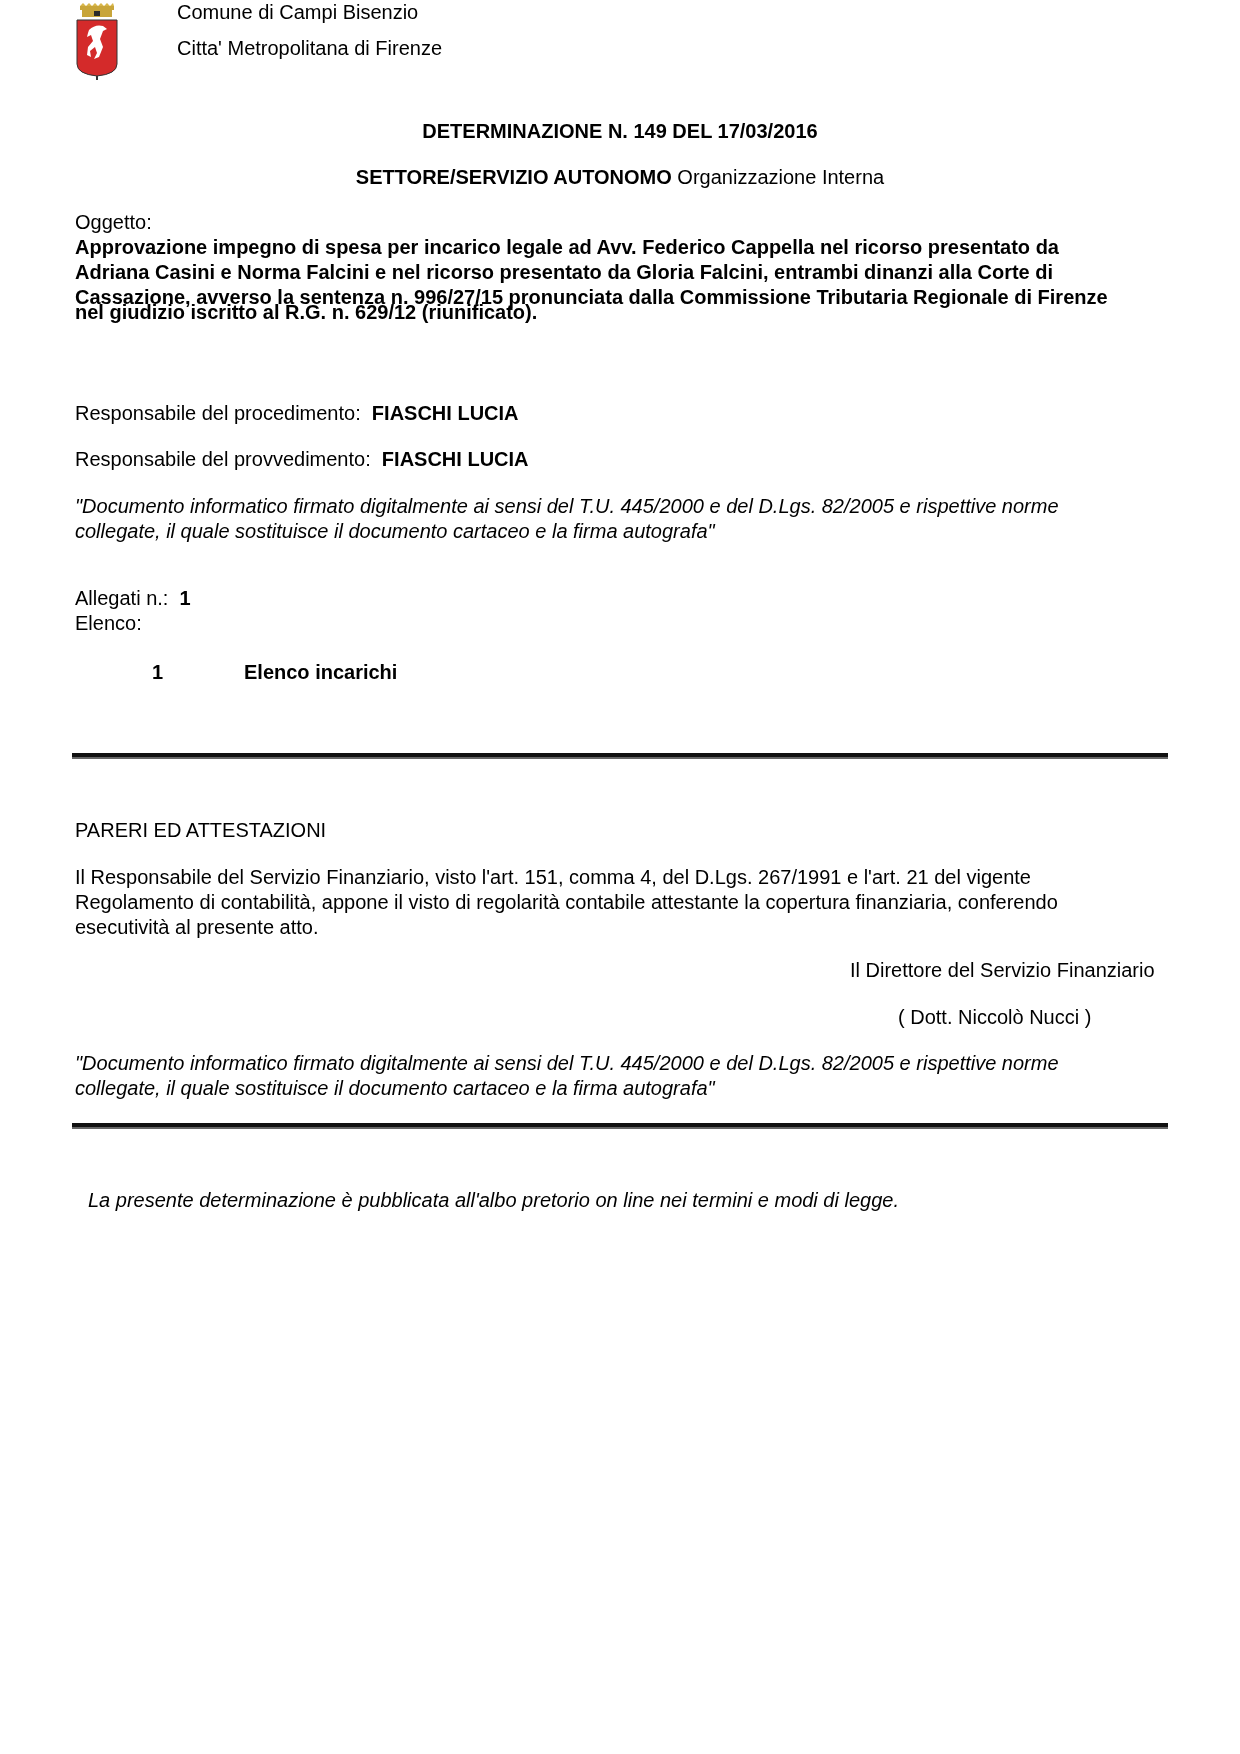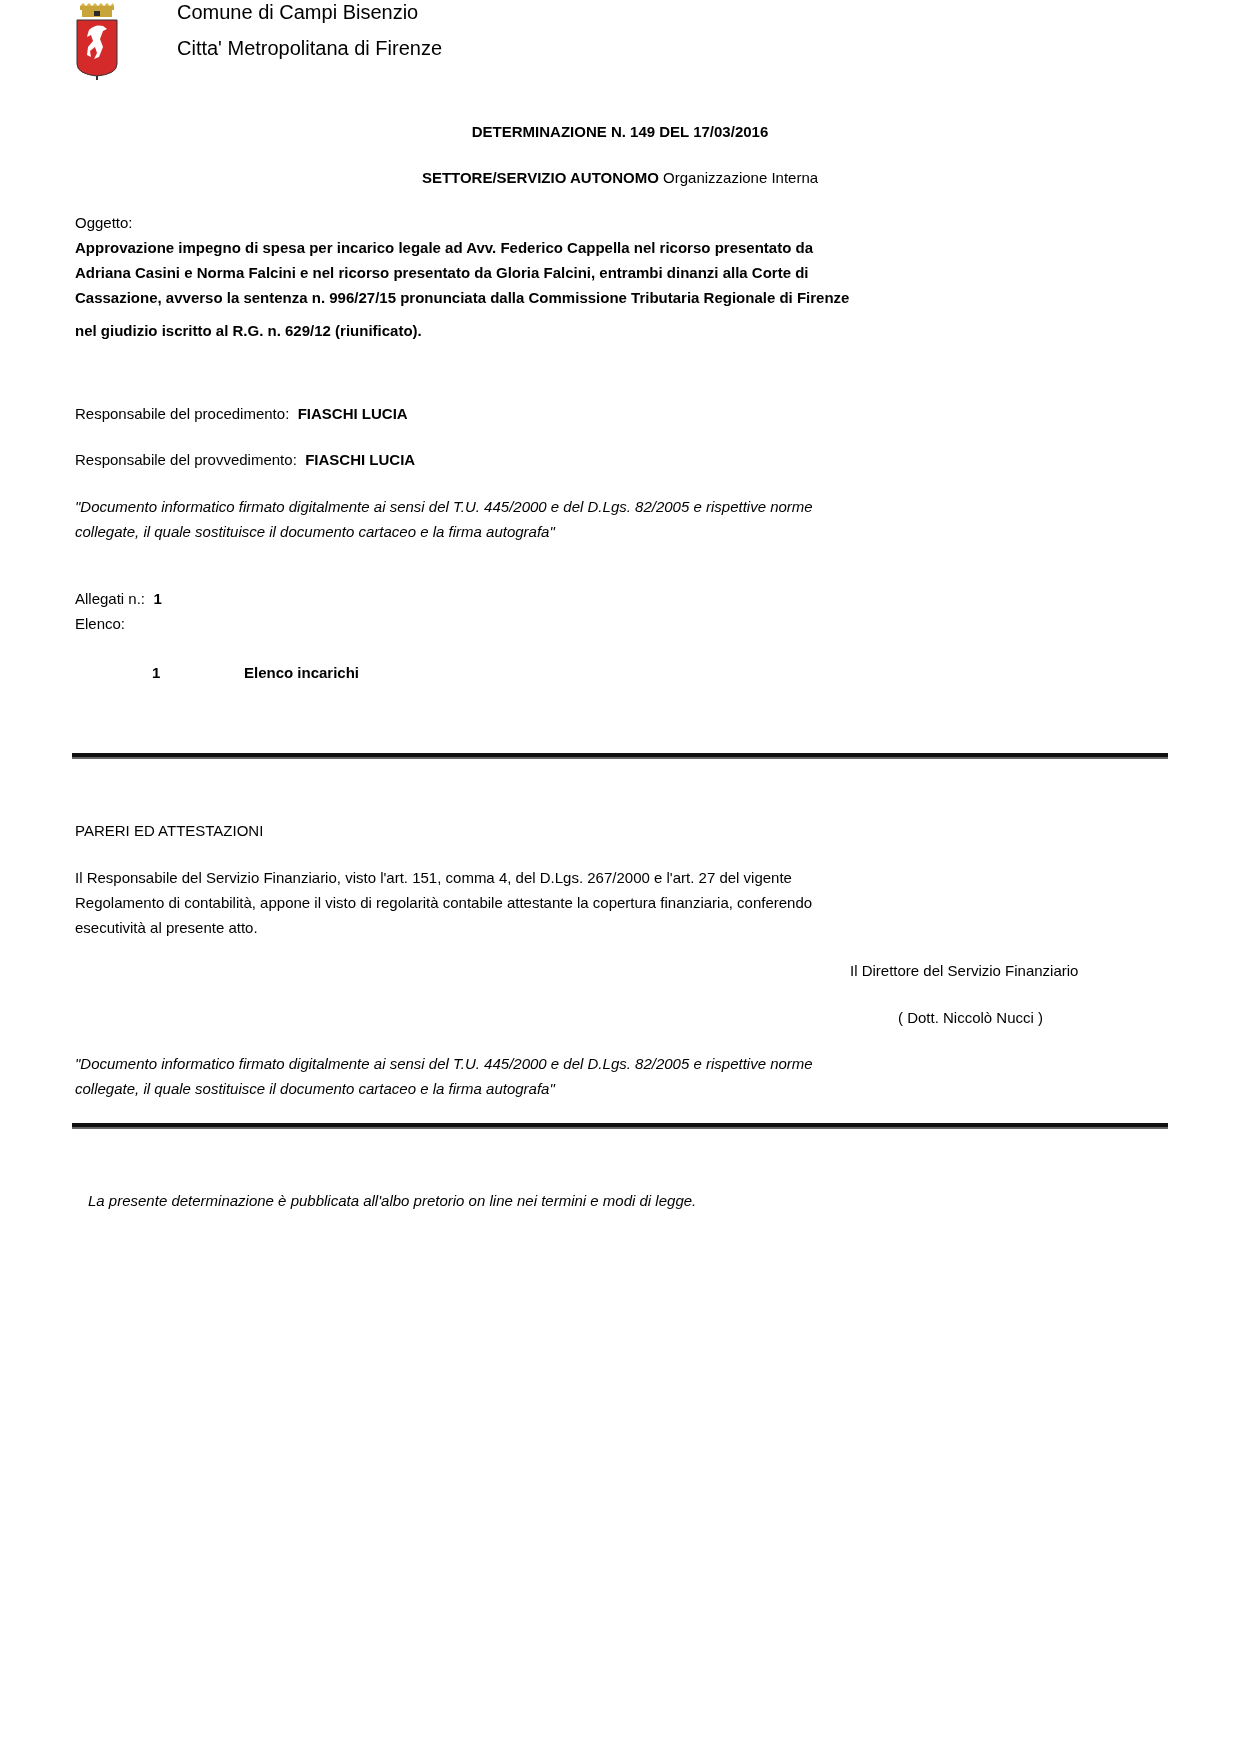--- a/index.html
+++ b/index.html
@@ -1,19 +1,19 @@
 <!DOCTYPE html>
 <html><head>
 <meta charset="utf-8">
 <style>
   html, body { margin:0; padding:0; background:#ffffff; }
   body { width:1240px; height:1754px; position:relative; overflow:hidden;
          font-family:"Liberation Sans", "DejaVu Sans", sans-serif; color:#000; }
   .abs { position:absolute; white-space:nowrap; }
-  .t20 { font-size:15px; line-height:25px; }
+  .t20 { font-size:20px; line-height:25px; }
   .b { font-weight:bold; }
   .i { font-style:italic; }
   .crest { position:absolute; left:74px; top:2px; width:46px; height:78px; }
   .org { left:137px; top:0px; font-size:20px; line-height:24px;margin-left:40px; }
   .center { left:0; width:1240px; text-align:center; }
   .rule { position:absolute; left:72px; width:1096px; height:4px; background:#111;
           border-bottom:2px solid #666; }
 </style>
 </head>
 <body>
@@ -33,21 +33,21 @@
 <div class="abs center t20 b" style="top:119px;">DETERMINAZIONE N. 149 DEL 17/03/2016</div>
 <div class="abs center t20" style="top:165px;">
   <span class="b">SETTORE/SERVIZIO AUTONOMO</span>
   <span>Organizzazione Interna</span>
 </div>
 
 <div class="abs t20" style="left:75px; top:210px;">Oggetto:</div>
 <div class="abs t20 b" style="left:75px; top:235px;">Approvazione impegno di spesa per incarico legale ad Avv. Federico Cappella nel ricorso presentato da</div>
 <div class="abs t20 b" style="left:75px; top:260px;">Adriana Casini e Norma Falcini e nel ricorso presentato da Gloria Falcini, entrambi dinanzi alla Corte di</div>
 <div class="abs t20 b" style="left:75px; top:285px;">Cassazione, avverso la sentenza n. 996/27/15 pronunciata dalla Commissione Tributaria Regionale di Firenze</div>
-<div class="abs t20 b" style="left:75px; top:318px;text-align:right;">nel giudizio iscritto al R.G. n. 629/12 (riunificato).</div>
+<div class="abs t20 b" style="left:75px; top:300px;text-align:right;">nel giudizio iscritto al R.G. n. 629/12 (riunificato).</div>
 
 <div class="abs t20" style="left:75px; top:401px;">
   <span>Responsabile del procedimento:</span>&nbsp;
   <span class="b">FIASCHI LUCIA</span>
 </div>
 <div class="abs t20" style="left:75px; top:447px;">
   <span>Responsabile del provvedimento:</span>&nbsp;
   <span class="b">FIASCHI LUCIA</span>
 </div>
 
@@ -58,21 +58,21 @@
   <span>Allegati n.:</span>&nbsp;
   <span class="b">1</span>
 </div>
 <div class="abs t20" style="left:75px; top:611px;">Elenco:</div>
 <div class="abs t20 b" style="left:152px; top:660px;">1</div>
 <div class="abs t20 b" style="left:244px; top:660px;">Elenco incarichi</div>
 
 <div class="rule" style="top:753px;"></div>
 
 <div class="abs t20" style="left:75px; top:818px;text-align:center;">PARERI ED ATTESTAZIONI</div>
-<div class="abs t20" style="left:75px; top:865px;">Il Responsabile del Servizio Finanziario, visto l'art. 151, comma 4, del D.Lgs. 267/2000 e l'art. 27 del vigente</div>
+<div class="abs t20" style="left:75px; top:865px;">Il Responsabile del Servizio Finanziario, visto l'art. 151, comma 4, del D.Lgs. 267/1991 e l'art. 21 del vigente</div>
 <div class="abs t20" style="left:75px; top:890px;">Regolamento di contabilità, appone il visto di regolarità contabile attestante la copertura finanziaria, conferendo</div>
 <div class="abs t20" style="left:75px; top:915px;">esecutività al presente atto.</div>
 
 <div class="abs t20" style="left:850px; top:958px;">Il Direttore del Servizio Finanziario</div>
 <div class="abs t20" style="left:898px; top:1005px;">( Dott. Niccolò Nucci )</div>
 
 <div class="abs t20 i" style="left:75px; top:1051px;">"Documento informatico firmato digitalmente ai sensi del T.U. 445/2000 e del D.Lgs. 82/2005 e rispettive norme</div>
 <div class="abs t20 i" style="left:75px; top:1076px;">collegate, il quale sostituisce il documento cartaceo e la firma autografa"</div>
 
 <div class="rule" style="top:1123px;"></div>

